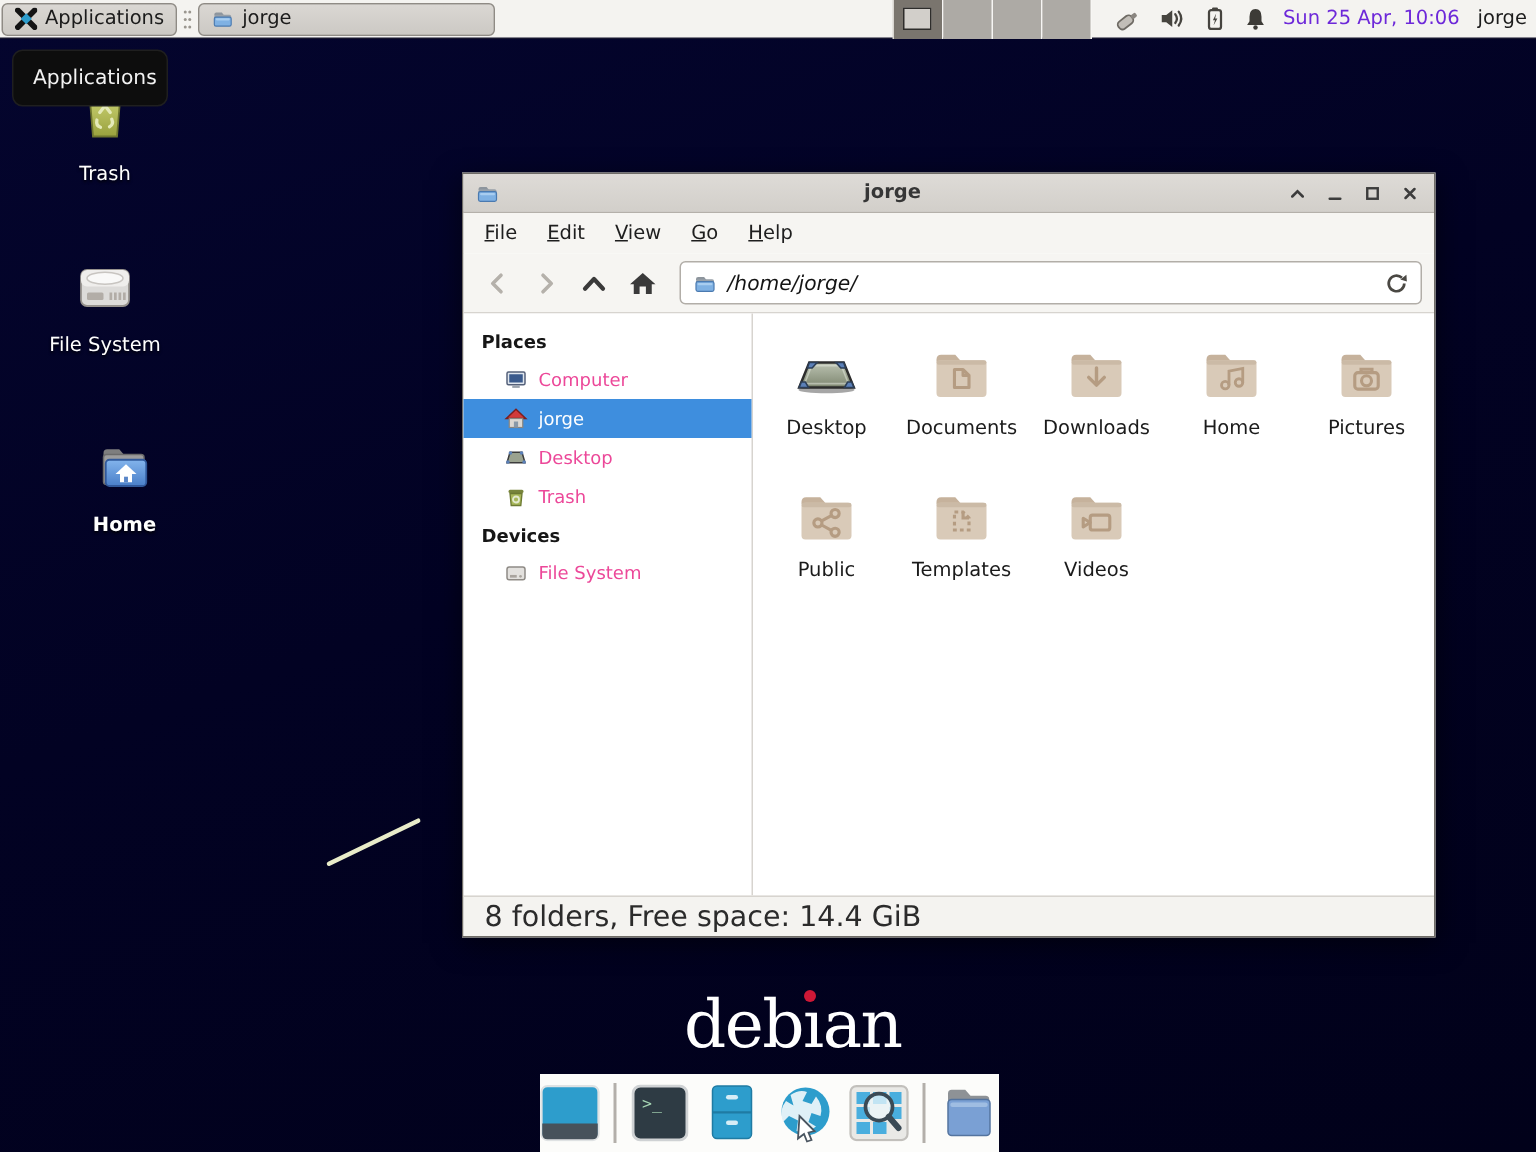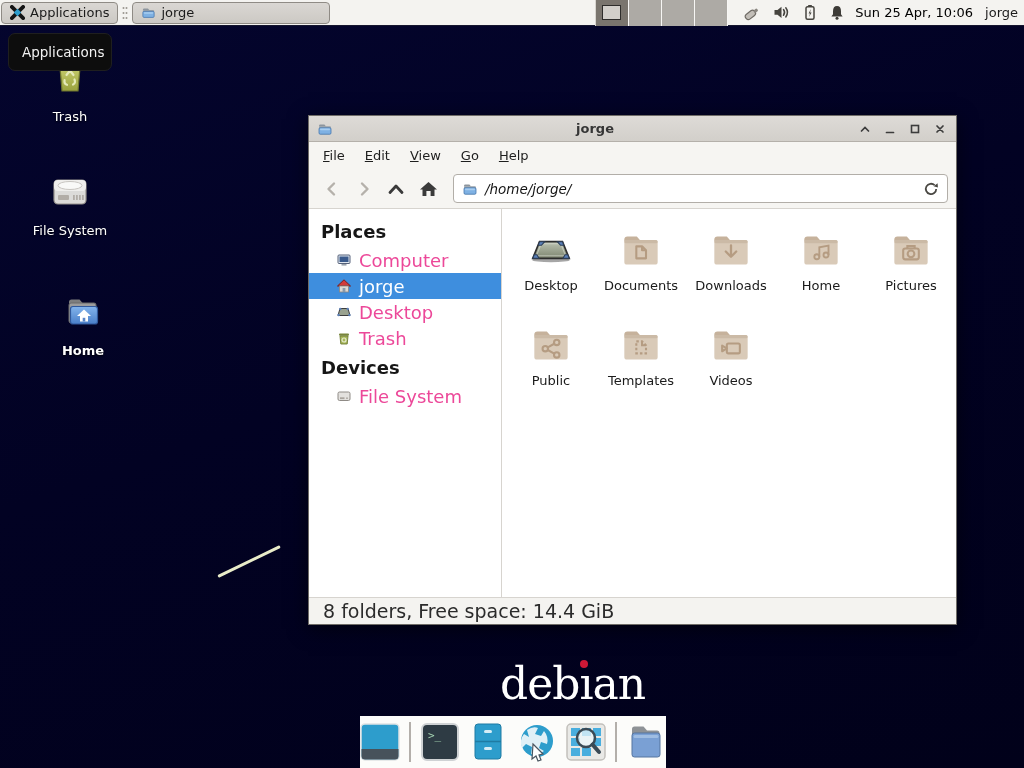--- a/index.html
+++ b/index.html
@@ -15,21 +15,21 @@
           border-radius:4px; padding:0 8px; font-size:13px; color:#1b1b1b; cursor:default; }
   .pbtn.task { width:198px; }
   .handle { width:8px; height:18px; margin:0 2px; }
   .spacer { flex:1; }
   .switcher { display:flex; height:26px; border-left:1px solid #d8d5d0; }
   .ws { width:33px; height:26px; background:#adaaa5; border-right:1px solid #f7f6f4; position:relative; }
   .ws.active { background:#7a756e; }
   .ws.active .mini { position:absolute; left:6px; top:5px; width:19px; height:15px;
                      background:#d2cfca; border:1.5px solid #2e2d2b; }
   .tray { display:flex; align-items:center; gap:11px; margin:0 10px 0 14px; }
-  .clock { font-size:13px; color:#000000; margin-right:12px; white-space:nowrap; }
+  .clock { font-size:13px; color:#6d28d9; margin-right:12px; white-space:nowrap; }
   .puser { font-size:13px; color:#1c1c1c; margin-right:6px; }
 
   
   .tooltip { position:absolute; left:8px; top:33px; width:104px; height:38px; z-index:30;
              background:#0d0d0d; border:1px solid #1f1f1f; border-radius:7px;
              color:#f2f2f2; font-size:13.5px; display:flex; align-items:center; padding-left:13px; }
 
   
   .dicon { position:absolute; width:96px; text-align:center; color:#fff; font-size:13px; }
   .dicon .lbl { margin-top:5px; text-shadow:0 1px 2px rgba(0,0,0,.9); }
@@ -52,35 +52,35 @@
   .menubar { height:27px; background:#f6f5f2; display:flex; align-items:center; padding-left:4px;
              font-size:13px; color:#1e1e1e; }
   .menubar .mi { padding:4px 10px; }
   .toolbar { height:40px; background:#f6f5f2; border-bottom:1px solid #d7d4cf;
              display:flex; align-items:center; padding:0 8px; gap:2px; }
   .tbtn { width:30px; height:30px; display:flex; align-items:center; justify-content:center; border-radius:4px; }
   .pathentry { flex:1; height:29px; margin-left:8px; background:#fff; border:1px solid #b2aea8;
                border-radius:4px; display:flex; align-items:center; padding:0 8px; gap:7px;font-style:italic; }
   .pathtext { flex:1; font-size:13.5px; color:#141414; }
   .content { flex:1; display:flex; min-height:0; }
-  .sidebar { width:204px; background:#fff; border-right:1px solid #d7d4cf; padding-top:6px; font-size:18px; }
+  .sidebar { width:204px; background:#fff; border-right:1px solid #d7d4cf; padding-top:6px; font-size:12px; }
   .shead { font-weight:bold; color:#161616; padding:6px 12px 5px; }
   .srow { height:26px; display:flex; align-items:center; gap:7px; padding-left:27px; color:#ec4899; }
   .srow.selected { background:#3e8ede; color:#fff; }
   .main { flex:1; background:#fff; padding:16px 0 0 4px; }
   .frow { display:flex; }
   .fcell { width:90px; height:95px; text-align:center; font-size:13px; color:#1b1b1b; }
   .fcell svg { display:block; margin:0 auto; }
   .fcell .lbl { margin-top:3px; }
   .statusbar { height:27px; background:#f4f3f0; border-top:1px solid #d7d4cf;
                display:flex; align-items:center; padding-left:14px; font-size:19px; color:#2b2b2b; }
 
   
   .wordmark { position:absolute; left:456px; top:658px; font-family:"DejaVu Serif","Liberation Serif",serif;
-              font-size:44px; color:#fff; letter-spacing:-1px;margin-left:44px; }
+              font-size:44px; color:#fff; letter-spacing:-1px; }
   .wordmark .idot { position:relative; }
   .wordmark .idot::after { content:""; position:absolute; left:1px; top:2px; width:8px; height:8px;
               border-radius:50%; background:#ce1836; }
 
   
   .dock { position:absolute; left:360px; top:716px; width:306px; height:52px;
           background:#fcfcfa; display:flex; align-items:center; justify-content:center; gap:9px; }
   .dockicon { width:42px; height:42px; display:flex; align-items:center; justify-content:center; }
   .docksep { width:2px; height:40px; background:#b3afaa; }
 

